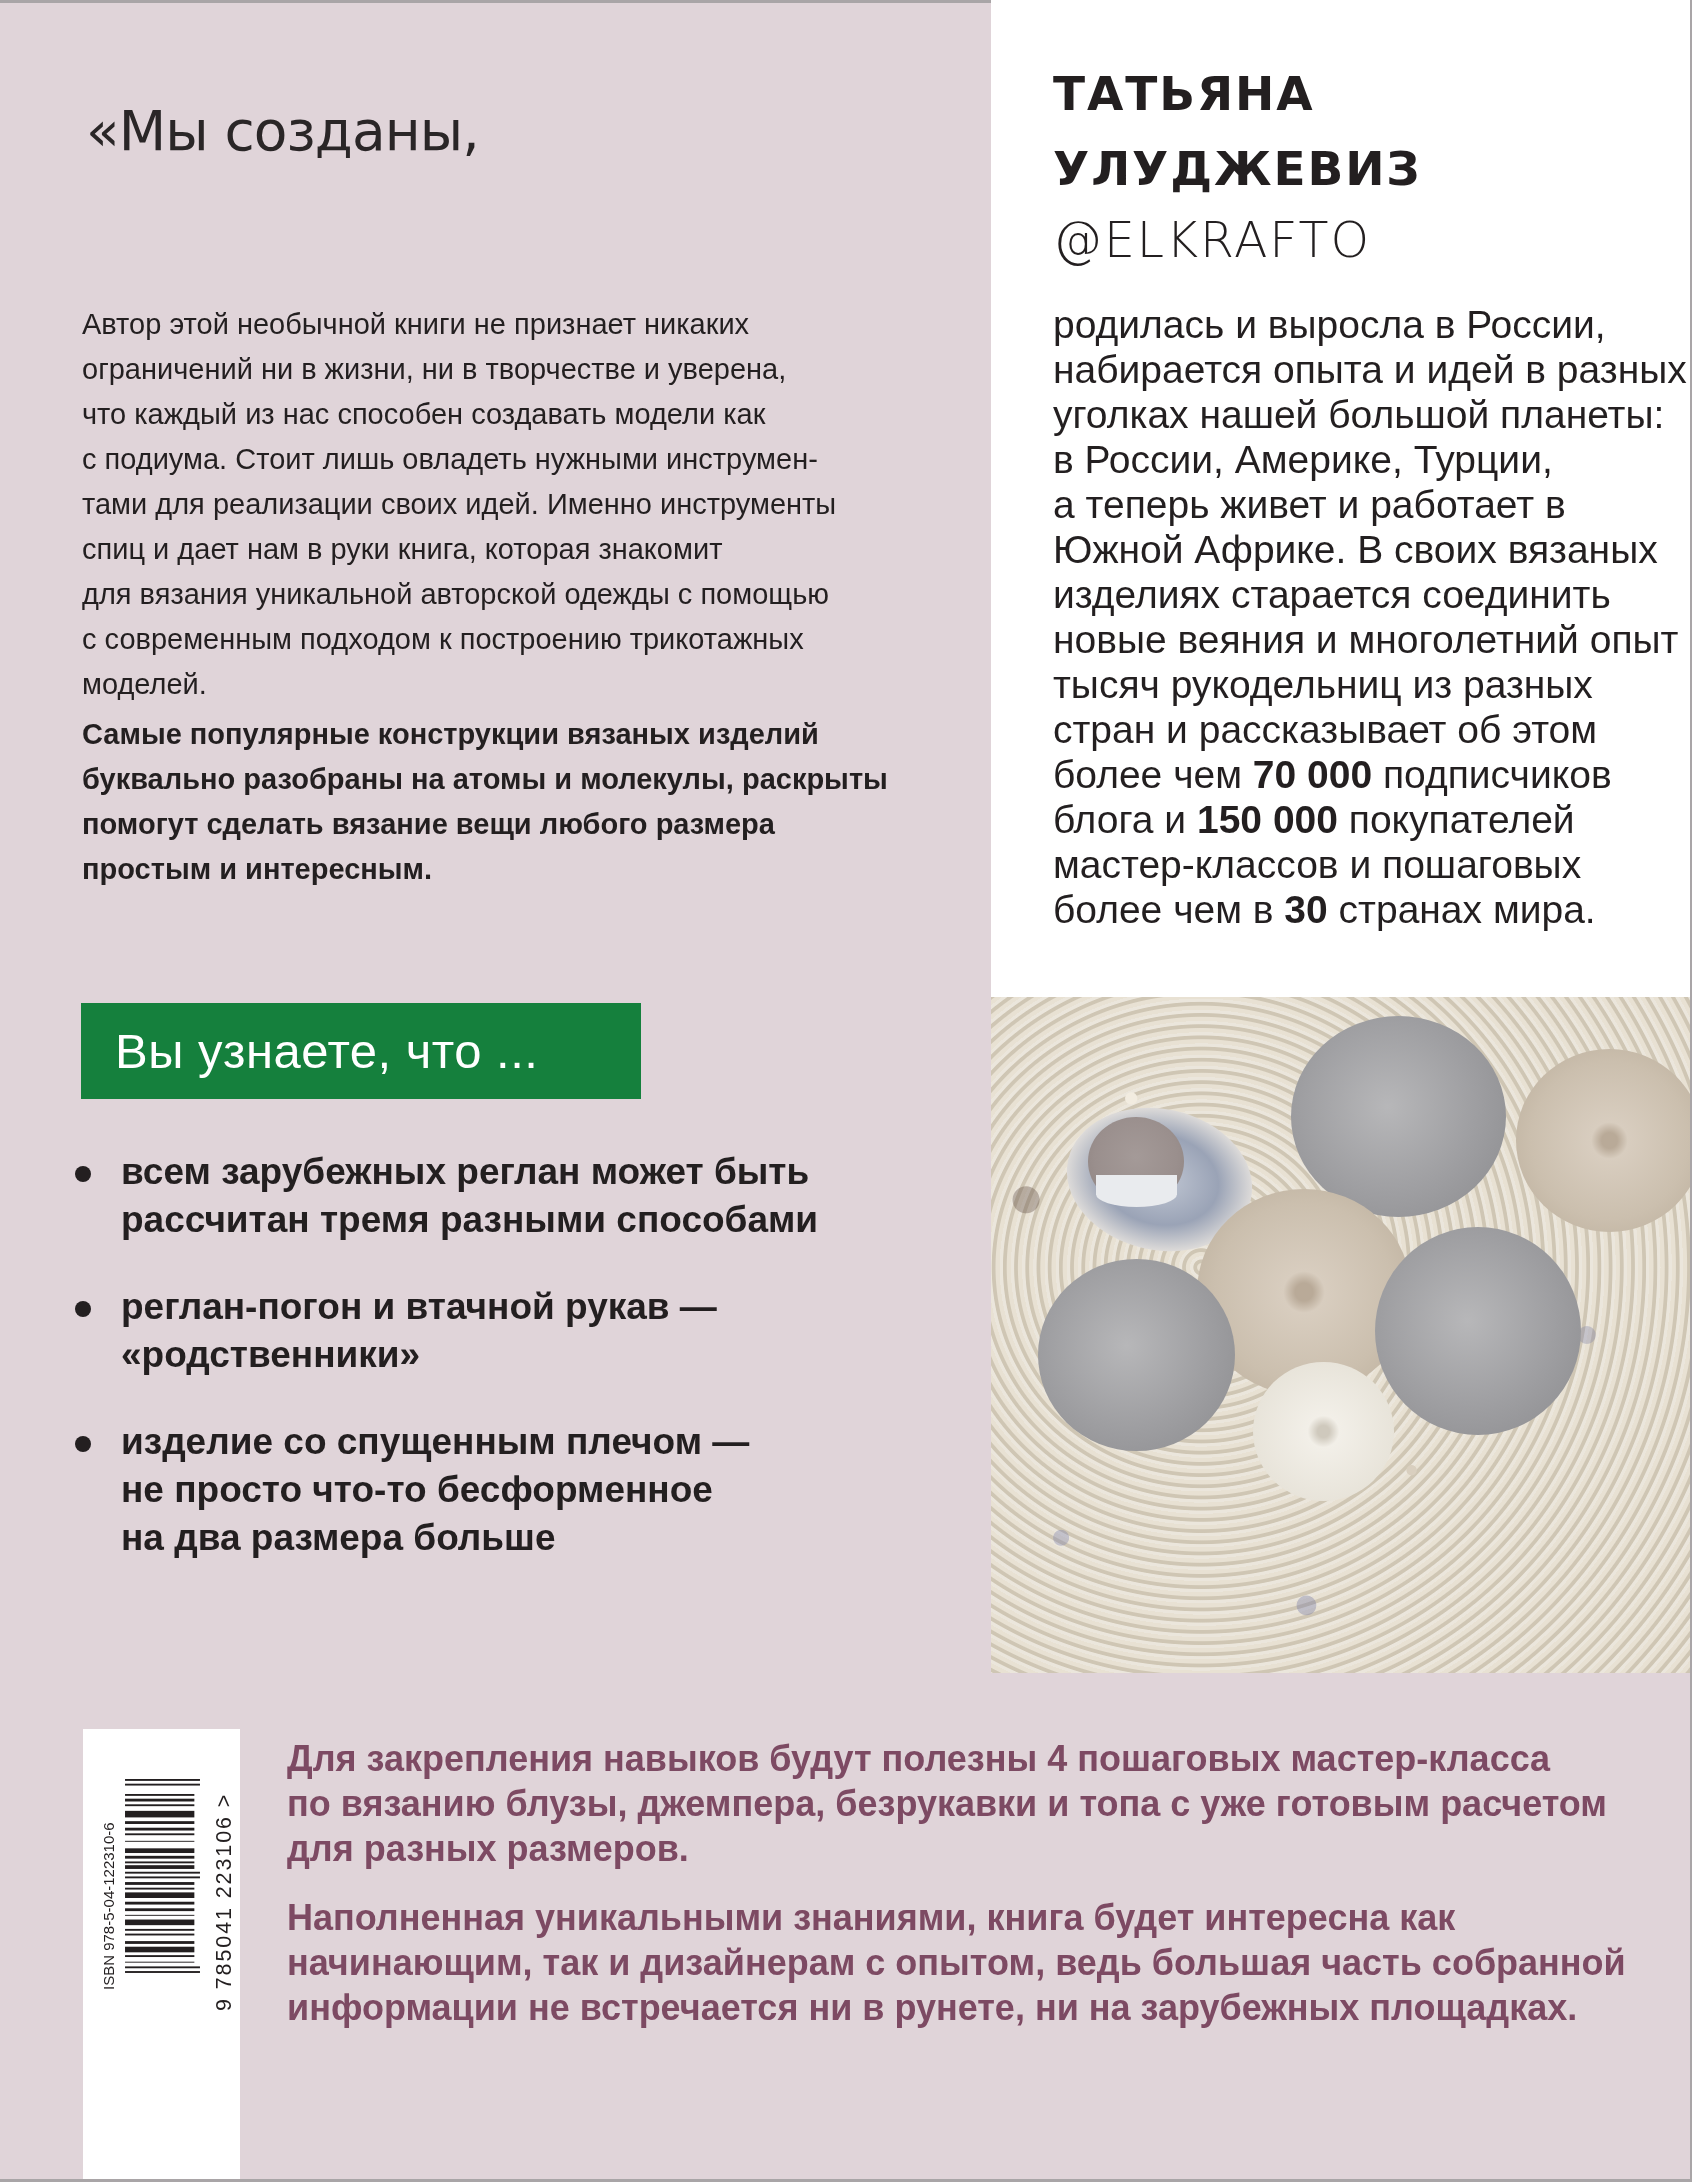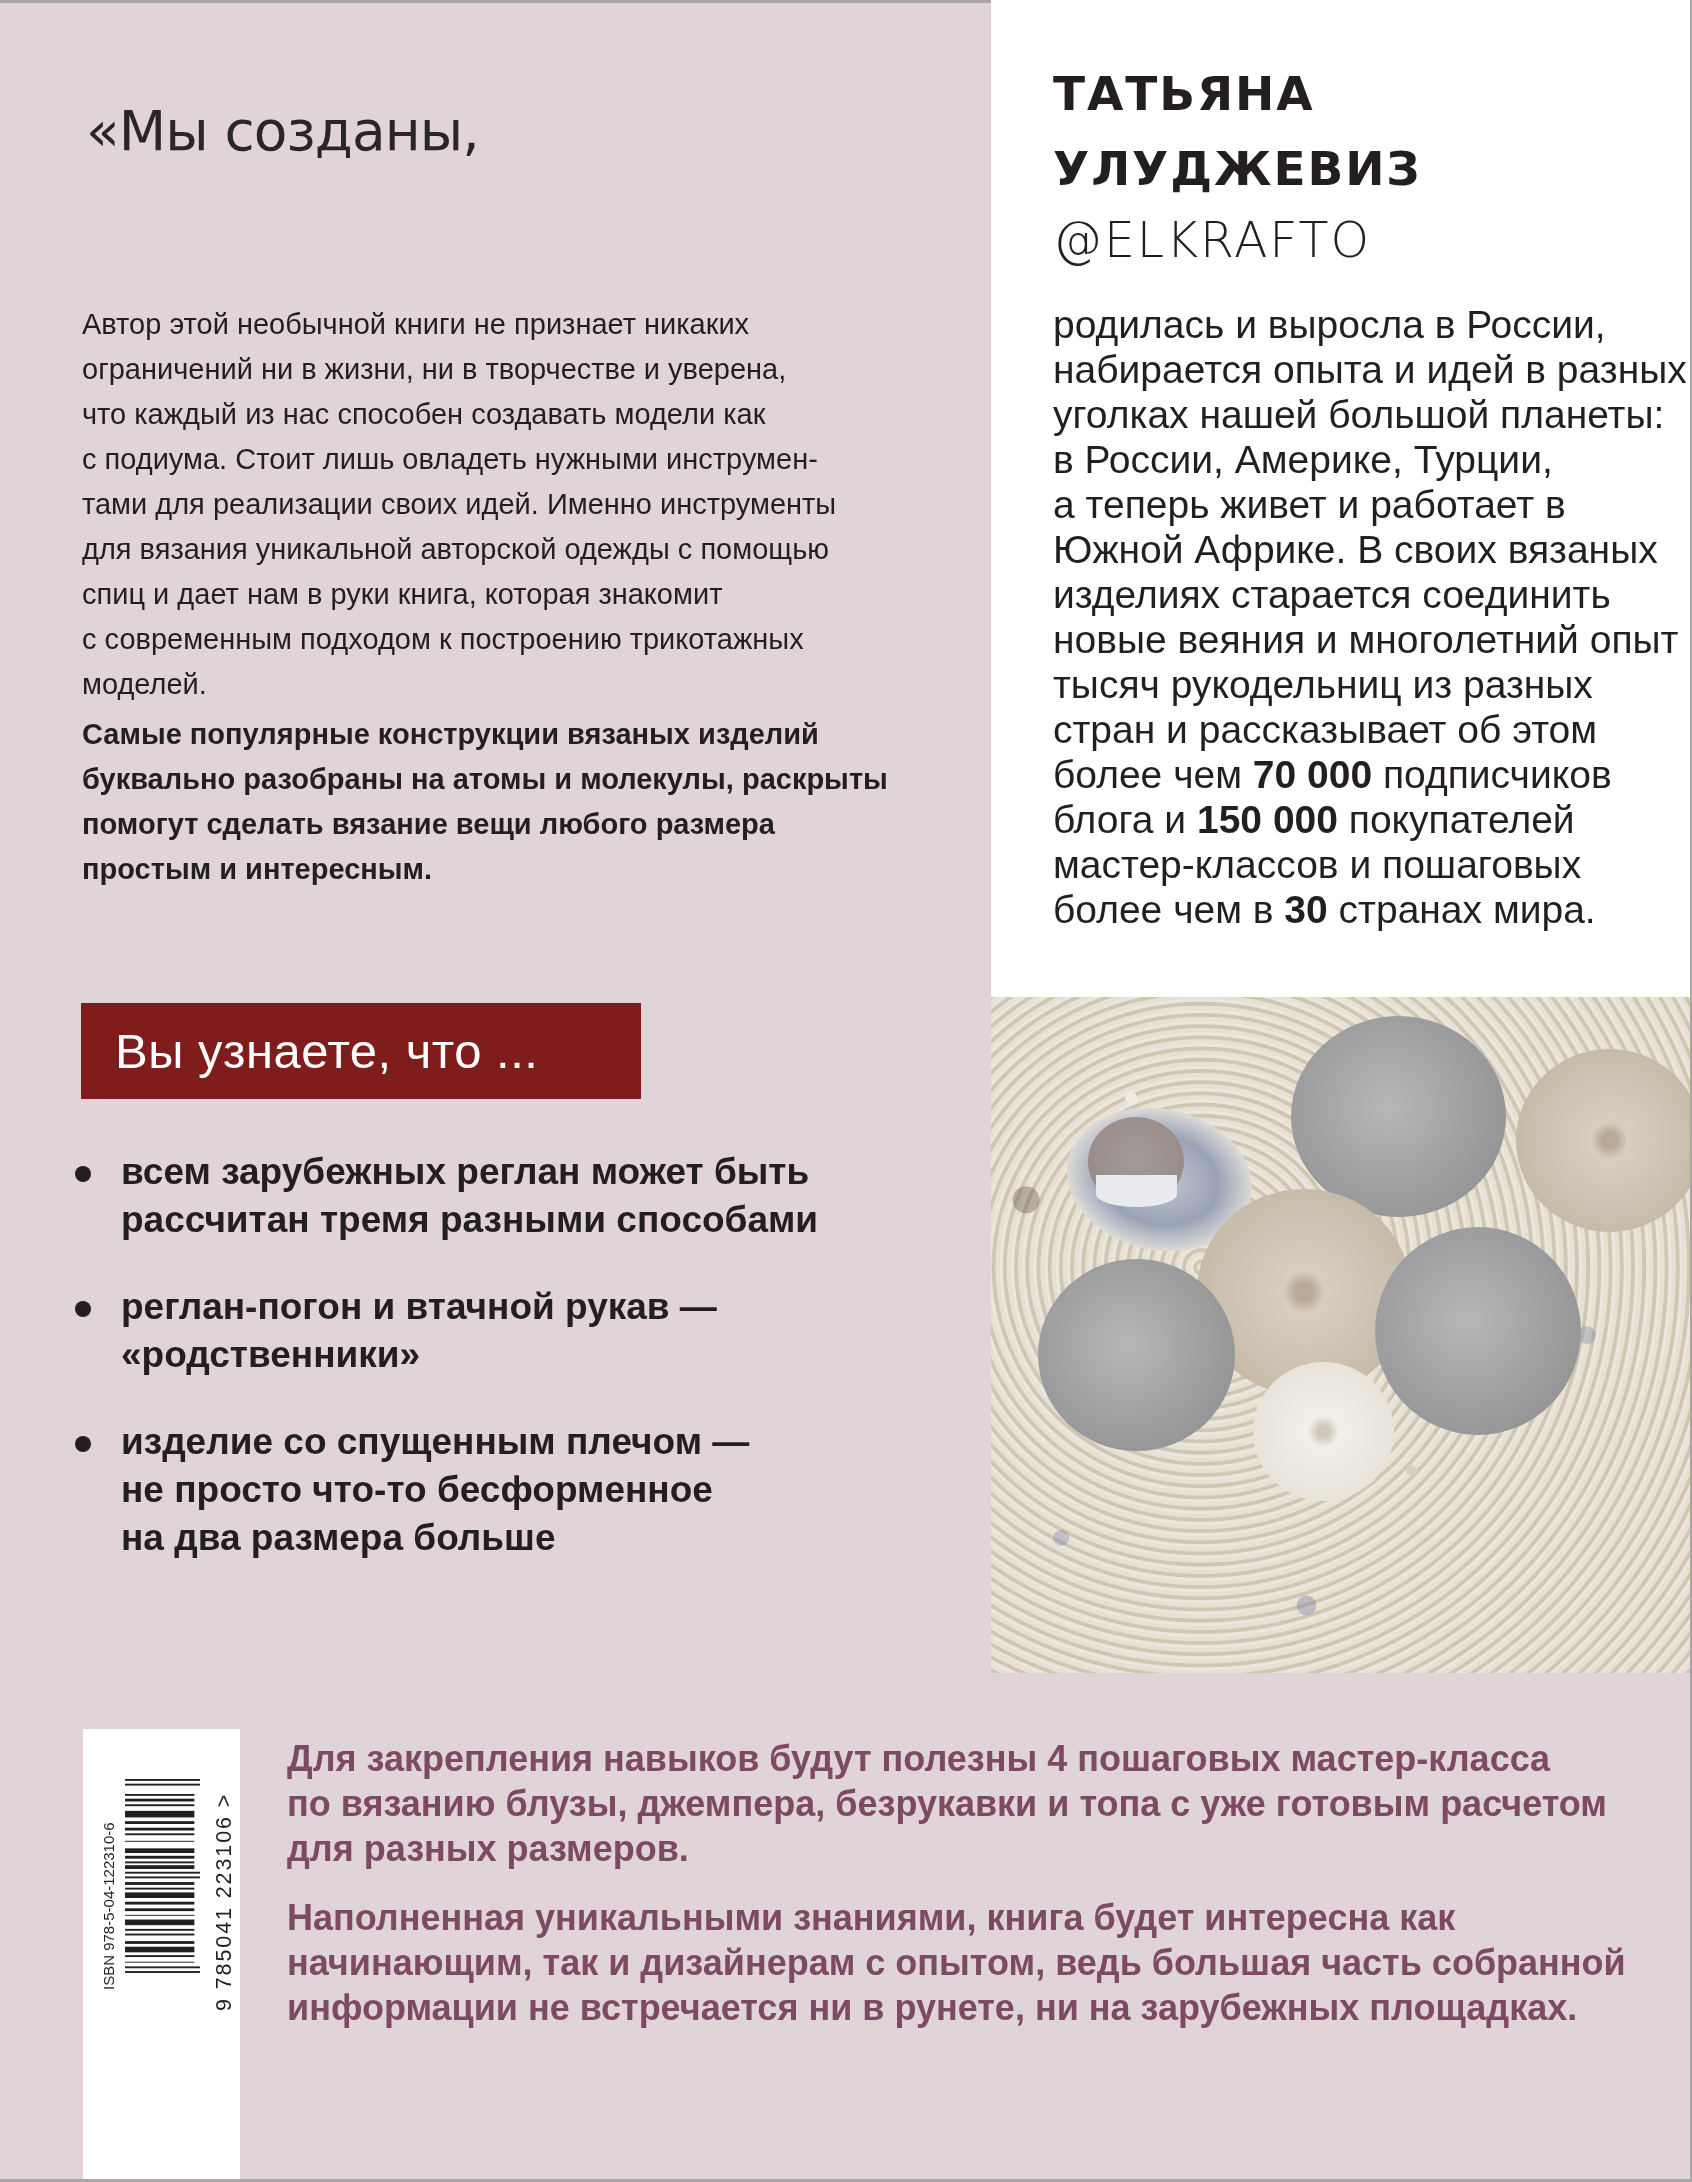--- a/index.html
+++ b/index.html
@@ -33,21 +33,21 @@
   .intro span { display: block; white-space: nowrap; }
   .intro-bold {
     position: absolute; left: 82px; top: 712px; width: 899px;
     font-family: "Liberation Sans", sans-serif; font-weight: bold; font-size: 29px; line-height: 45px;
     color: #231f20; margin: 0;
   }
   .intro-bold span { display: block; white-space: nowrap; }
 
   .learn-banner {
     position: absolute; left: 81px; top: 1003px; width: 560px; height: 96px;
-    background: #7f1d1d; color: #ffffff;
+    background: #15803d; color: #ffffff;
     display: flex; align-items: center;
     box-sizing: border-box; padding-left: 34px;
     font-family: "Liberation Sans", sans-serif; font-size: 49px; letter-spacing: 0.5px;
   }
 
   .bullets { position: absolute; left: 69px; top: 1148px; width: 899px; margin: 0; padding: 0; list-style: none; }
   .bullets li { position: relative; padding-left: 52px; margin: 0 0 39px 0;
     font-family: "Liberation Sans", sans-serif; font-weight: bold; font-size: 37px; line-height: 48px; color: #231f20; }
   .bullets li .dot { position: absolute; left: 5.6px; top: 18px; width: 16px; height: 16px; border-radius: 50%; background: #231f20; }
   .bullets li span.line { display: block; white-space: nowrap; }
@@ -125,22 +125,22 @@
 <div class="quote">
   <span class="l1">«Мы созданы,</span>
 </div>
 
 <p class="intro">
   <span>Автор этой необычной книги не признает никаких</span>
   <span>ограничений ни в жизни, ни в творчестве и уверена,</span>
   <span>что каждый из нас способен создавать модели как</span>
   <span>с подиума. Стоит лишь овладеть нужными инструмен-</span>
   <span>тами для реализации своих идей. Именно инструменты</span>
+  <span>спиц и дает нам в руки книга, которая знакомит</span>
   <span>для вязания уникальной авторской одежды с помощью</span>
-  <span>спиц и дает нам в руки книга, которая знакомит</span>
   <span>с современным подходом к построению трикотажных</span>
   <span>моделей.</span>
 </p>
 
 <p class="intro-bold">
   <span>Самые популярные конструкции вязаных изделий</span>
   <span>буквально разобраны на атомы и молекулы, раскрыты</span>
   <span>помогут сделать вязание вещи любого размера</span>
   <span>простым  и интересным.</span>
 </p>

